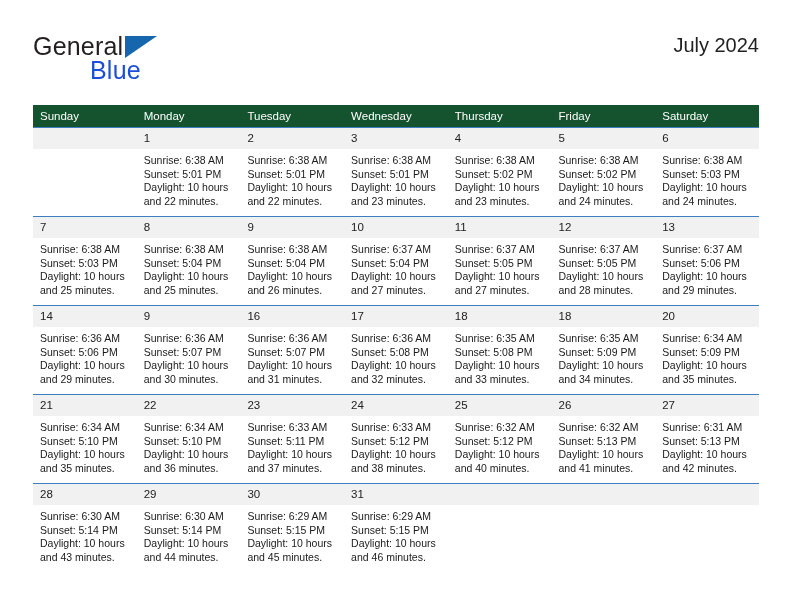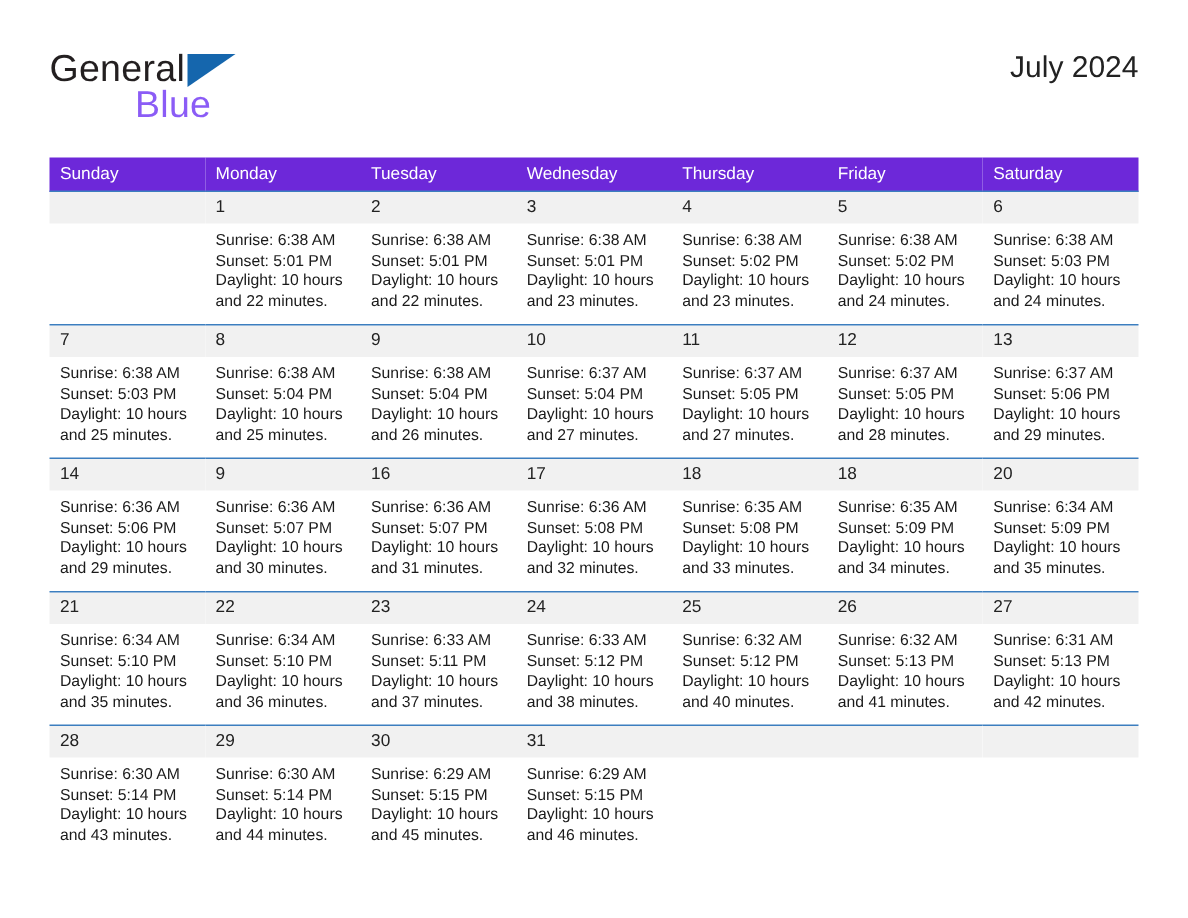--- a/index.html
+++ b/index.html
@@ -52,21 +52,21 @@
     width: 0;
     height: 0;
     border-left: 32px solid #1566ad;
     border-bottom: 22px solid transparent;
   }
   .logo-blue {
     position: absolute;
     left: 57px;
     top: 24px;
     font-size: 25px;
-    color: #8b5cf6;
+    color: #1d4ed8;
     letter-spacing: 0.2px;
   }
 
   .title-wrap {
     position: absolute;
     right: 0;
     top: 0;
     text-align: right;
   }
   .cal-title {
@@ -89,21 +89,21 @@
     left: 33px;
     top: 105px;
     width: 726px;
   }
   table.grid {
     border-collapse: collapse;
     width: 726px;
     table-layout: fixed;
   }
   table.grid th {
-    background: #6d28d9;
+    background: #14532d;
     color: #ffffff;
     font-weight: normal;
     font-size: 11.5px;
     text-align: left;
     padding: 4px 0 4px 7px;
     height: 12px;
     line-height: 14px;
   }
   td.day {
     vertical-align: top;

